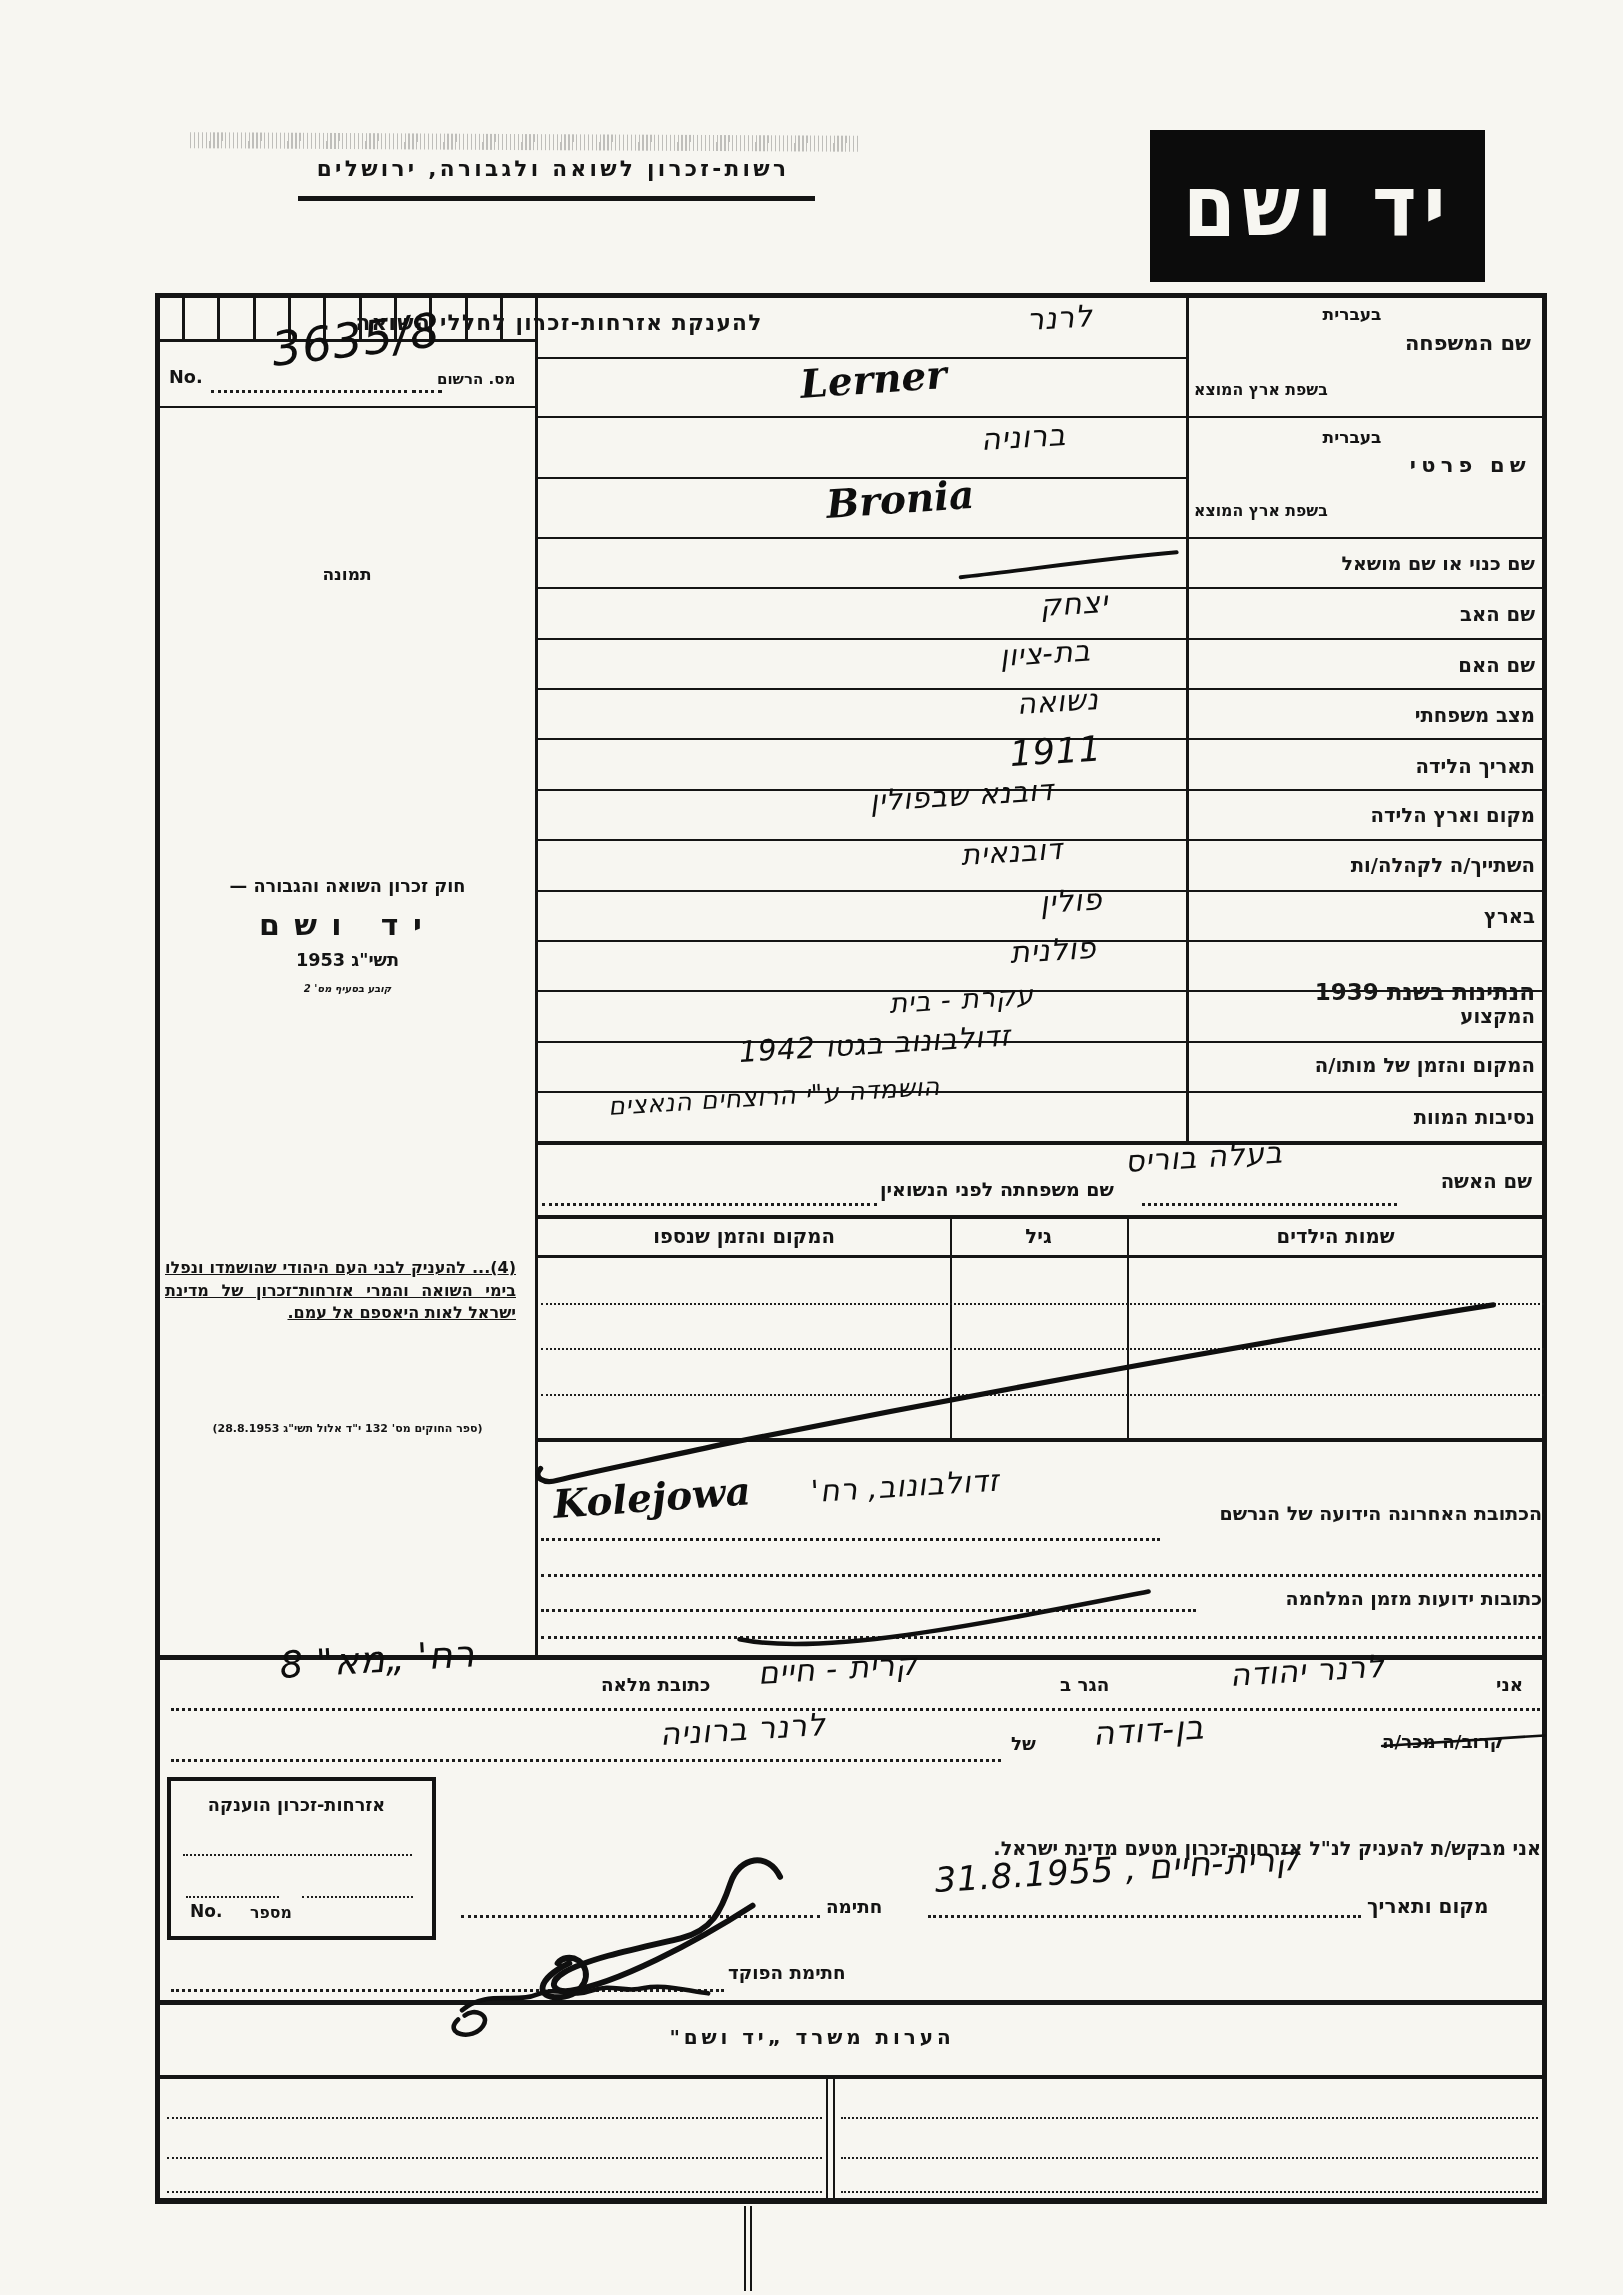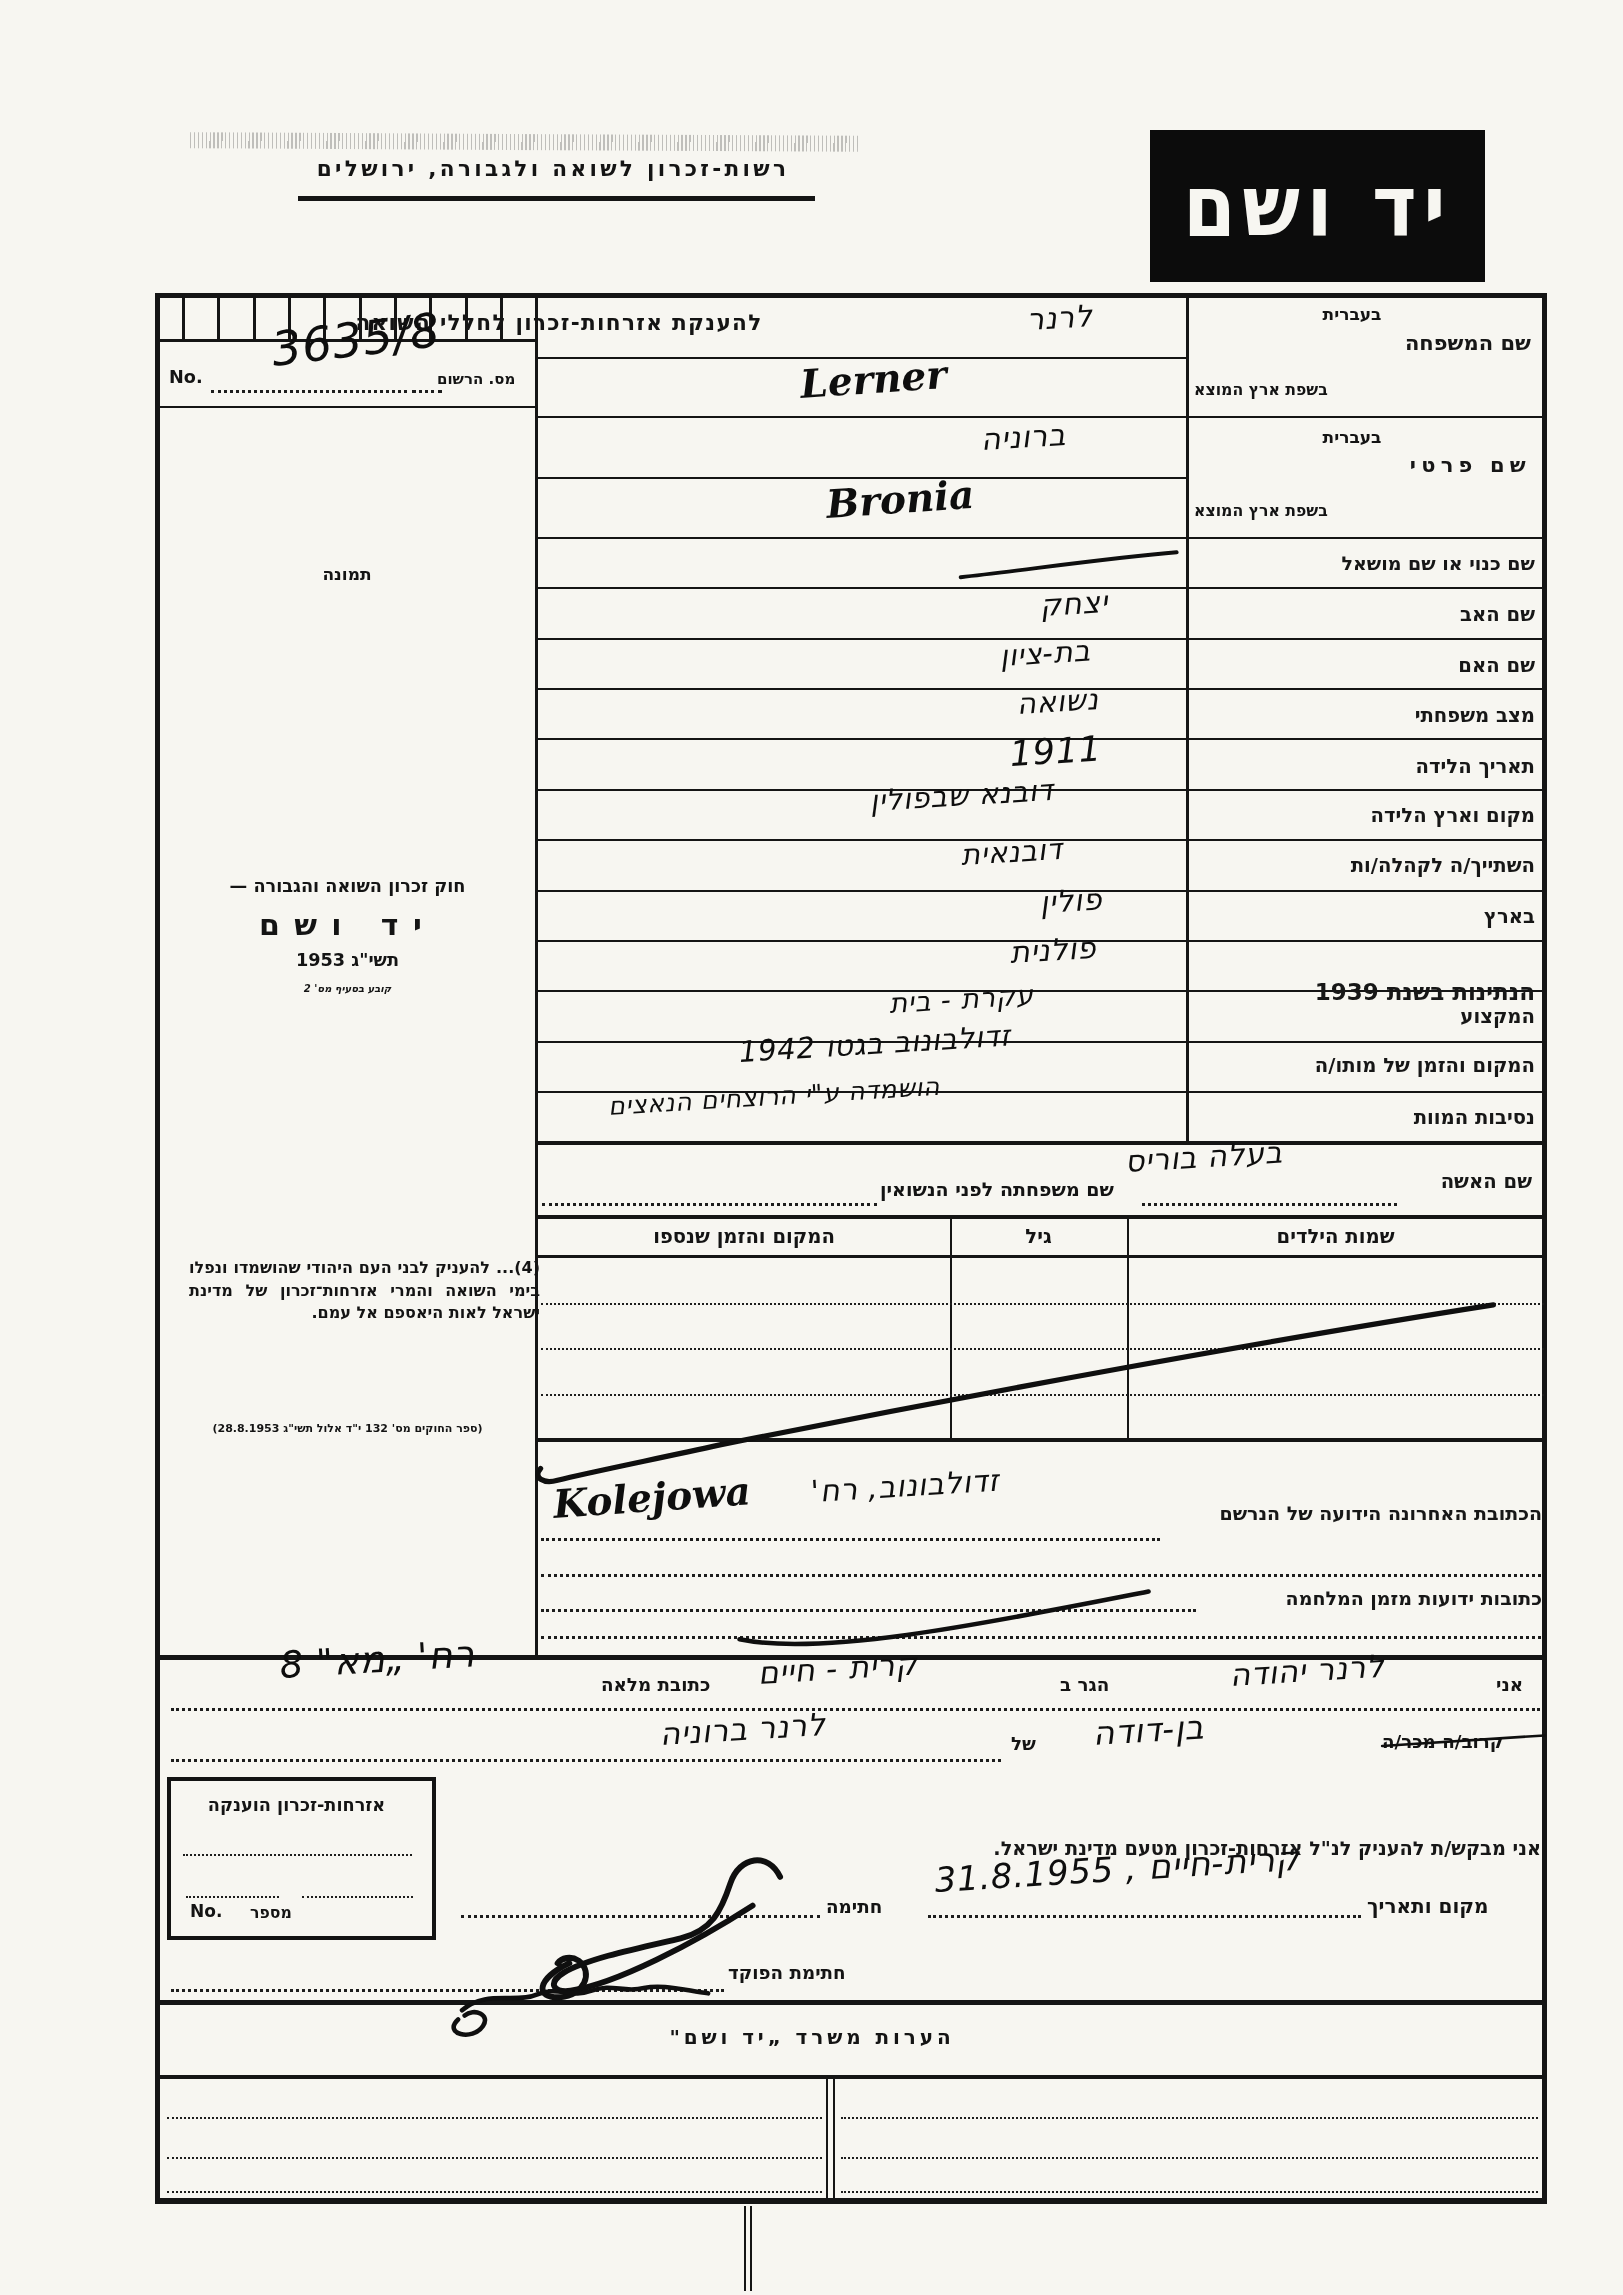--- a/index.html
+++ b/index.html
@@ -62,21 +62,21 @@
   <div class="abs hw" style="left:275px;top:322px;font-size:47px;transform:rotate(-7deg);">3635/8</div>
   <div class="abs he" style="left:437px;top:370px;font-size:15px;font-weight:bold;">מס. הרשום</div>
   <div class="abs ln" style="left:160px;top:406px;width:376px;height:2px;"></div>
 
   <div class="abs he ctr" style="left:298px;top:564px;width:98px;font-size:17px;font-weight:bold;">תמונה</div>
 
   <div class="abs he ctr" style="left:171px;top:876px;width:353px;font-size:17.7px;font-weight:bold;">חוק זכרון השואה והגבורה —</div>
   <div class="abs he ctr" style="left:171px;top:907px;width:353px;font-size:30px;font-weight:bold;letter-spacing:14.4px;">יד ושם</div>
   <div class="abs he ctr" style="left:171px;top:950px;width:353px;font-size:17.7px;font-weight:bold;">תשי"ג 1953</div>
   <div class="abs he ctr" style="left:171px;top:983px;width:353px;font-size:10px;font-weight:bold;font-style:italic;">קובע בסעיף מס' 2</div>
-  <div class="abs he" style="left:189px;top:1257px;width:351px;font-size:16px;font-weight:bold;line-height:1.42;text-align:justify;">(4)... להעניק לבני העם היהודי שהושמדו ונפלו בימי השואה והמרי אזרחות־זכרון של מדינת ישראל לאות היאספם אל עמם.</div>
+  <div class="abs he" style="left:165px;top:1257px;width:351px;font-size:16px;font-weight:bold;line-height:1.42;text-align:justify;text-decoration:underline;">(4)... להעניק לבני העם היהודי שהושמדו ונפלו בימי השואה והמרי אזרחות־זכרון של מדינת ישראל לאות היאספם אל עמם.</div>
   <div class="abs he ctr" style="left:167px;top:1422px;width:361px;font-size:11px;font-weight:bold;">(ספר החוקים מס' 132 י"ד אלול תשי"ג 28.8.1953)</div>
 
   <div class="abs" style="left:167px;top:1777px;width:261px;height:155px;border:4.6px solid #131313;"></div>
   <div class="abs he ctr" style="left:171px;top:1795px;width:251px;font-size:17.7px;font-weight:bold;">אזרחות-זכרון הוענקה</div>
   <div class="abs dots2" style="left:183px;top:1854px;width:229px;"></div>
   <div class="abs dots2" style="left:186px;top:1896px;width:93px;"></div>
   <div class="abs dots2" style="left:302px;top:1896px;width:111px;"></div>
   <div class="abs" style="left:190px;top:1901px;font-size:17px;font-weight:bold;">No.</div>
   <div class="abs he" style="left:250px;top:1903px;font-size:15.7px;font-weight:bold;">מספר</div>
 

